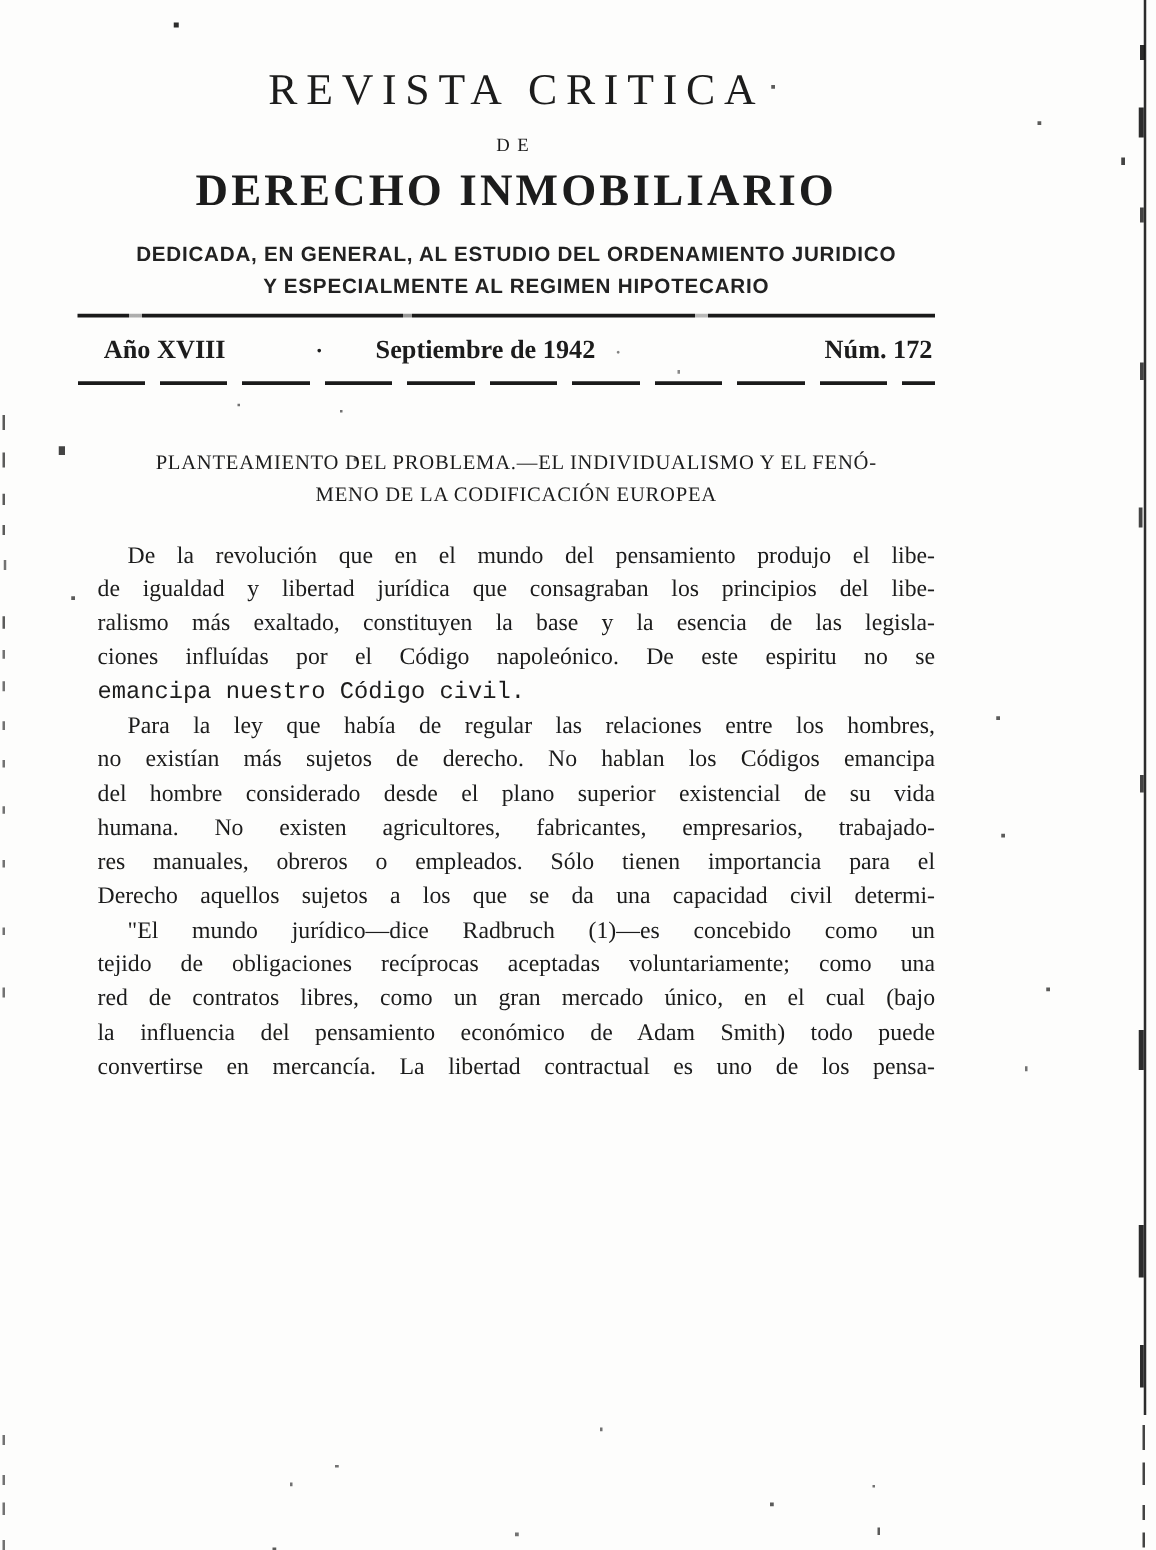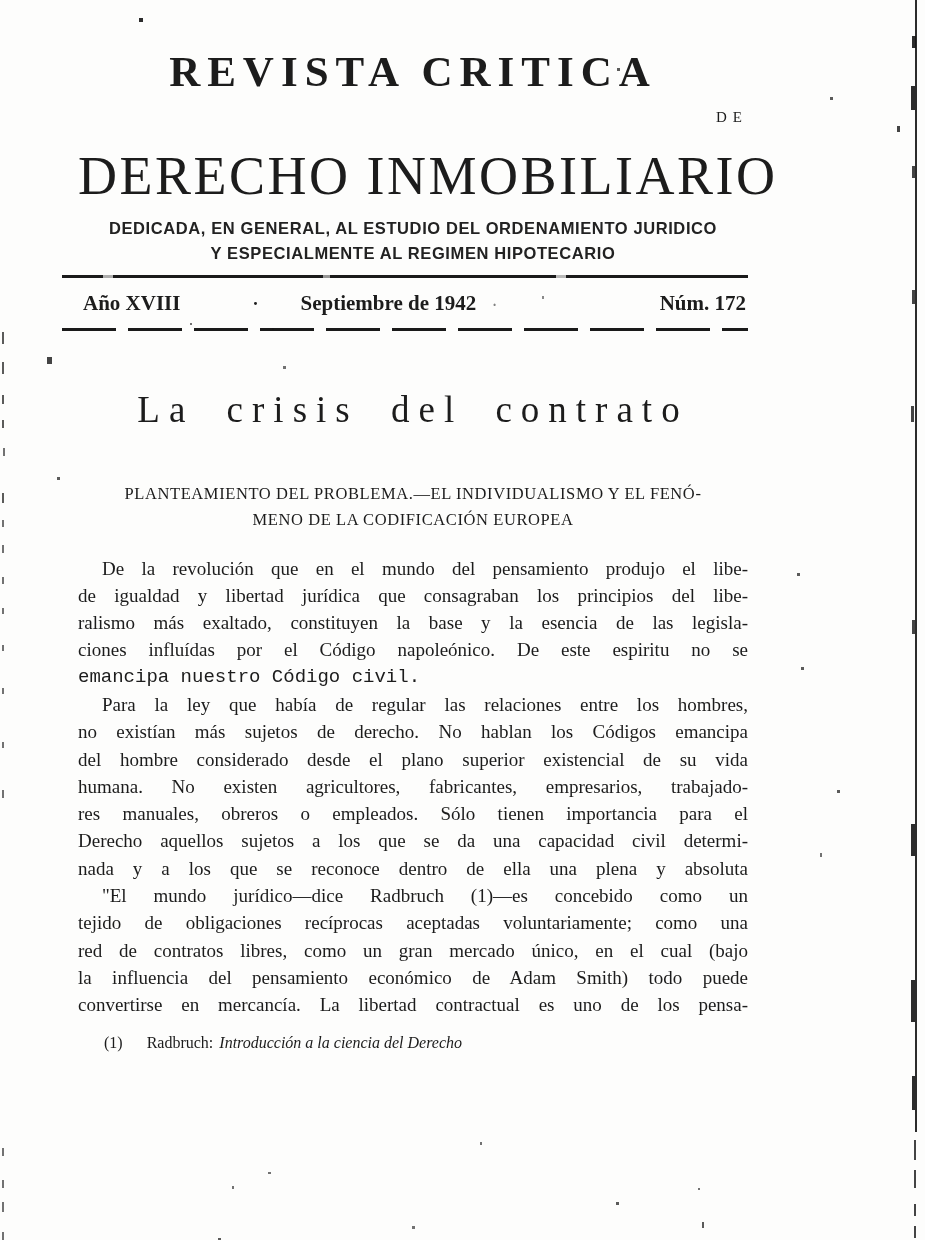--- a/index.html
+++ b/index.html
@@ -14,29 +14,29 @@
   }
   .content {
     position: absolute;
     left: 78px;
     top: 0;
     width: 670px;
   }
   
   .masthead { padding-top: 52px; text-align: center; }
   .m-title1 {
-    font-size: 43px; line-height: 40px; font-weight: 700;
+    font-size: 35px; line-height: 40px; font-weight: 400;
     letter-spacing: 7px; white-space: nowrap;
   }
   .m-de {
     margin-top: 16px; font-size: 15px; line-height: 18px;
-    letter-spacing: 6px; font-weight: 400; text-align: right;
+    letter-spacing: 6px; font-weight: 400;
   }
   .m-title2 {
-    margin-top: 24px; font-size: 54px; line-height: 52px; font-weight: 400;
+    margin-top: 0; font-size: 36px; line-height: 52px; font-weight: 700;
     letter-spacing: 2.5px; white-space: nowrap;
   }
   .m-dedication {
     margin-top: 14px;
     font-family: "Liberation Sans", "DejaVu Sans", sans-serif;
     font-size: 16.5px; line-height: 25px; font-weight: 700;
     letter-spacing: 0.6px; white-space: pre-line; color: #222;
   }
   
   .rule {
@@ -117,54 +117,49 @@
     <div class="issue-row">
       <span class="issue-year">Año XVIII</span>
       <span class="issue-sep1">·</span>
       <span class="issue-date">Septiembre de 1942</span>
       <span class="issue-sep2">·</span>
       <span class="issue-num">Núm. 172</span>
     </div>
 
     <div class="rule rule2"></div>
 
-    <h1 class="article-title">La crisis del contrato</h1>
 
     <div class="section-heading">PLANTEAMIENTO DEL PROBLEMA.—EL INDIVIDUALISMO Y EL FENÓ-
 MENO DE LA CODIFICACIÓN EUROPEA</div>
 
     <div class="article-body">
         <div class="paragraph">
           <div class="pline pline--first">De la revolución que en el mundo del pensamiento produjo el libe-</div>
           <div class="pline">de igualdad y libertad jurídica que consagraban los principios del libe-</div>
           <div class="pline">ralismo más exaltado, constituyen la base y la esencia de las legisla-</div>
           <div class="pline">ciones influídas por el Código napoleónico. De este espiritu no se</div>
           <div class="pline pline--end">emancipa nuestro Código civil.</div>
         </div>
         <div class="paragraph">
           <div class="pline pline--first">Para la ley que había de regular las relaciones entre los hombres,</div>
           <div class="pline">no existían más sujetos de derecho. No hablan los Códigos emancipa</div>
           <div class="pline">del hombre considerado desde el plano superior existencial de su vida</div>
           <div class="pline">humana. No existen agricultores, fabricantes, empresarios, trabajado-</div>
           <div class="pline">res manuales, obreros o empleados. Sólo tienen importancia para el</div>
           <div class="pline">Derecho aquellos sujetos a los que se da una capacidad civil determi-</div>
-          <div class="pline">nada y a los que se reconoce dentro de ella una plena y absoluta</div>
         </div>
         <div class="paragraph">
           <div class="pline pline--first">"El mundo jurídico—dice Radbruch (1)—es concebido como un</div>
           <div class="pline">tejido de obligaciones recíprocas aceptadas voluntariamente; como una</div>
           <div class="pline">red de contratos libres, como un gran mercado único, en el cual (bajo</div>
           <div class="pline">la influencia del pensamiento económico de Adam Smith) todo puede</div>
           <div class="pline">convertirse en mercancía. La libertad contractual es uno de los pensa-</div>
         </div>
       </div>
 
-    <div class="footnote">
-      <span class="fn-marker">(1)</span><span class="fn-author">Radbruch:</span><span class="fn-title">Introducción a la ciencia del Derecho</span>
-    </div>
 
   </div>
 <div class="artifact" style="left: 915px; top: 0px; width: 2px; height: 1132px; opacity: 0.9;"></div>
     <div class="artifact" style="left: 912px; top: 36px; width: 4px; height: 12px; opacity: 0.9;"></div>
     <div class="artifact" style="left: 911px; top: 86px; width: 4px; height: 24px; opacity: 0.9;"></div>
     <div class="artifact" style="left: 912px; top: 166px; width: 3px; height: 12px; opacity: 0.8;"></div>
     <div class="artifact" style="left: 897px; top: 126px; width: 3px; height: 6px; opacity: 0.8;"></div>
     <div class="artifact" style="left: 912px; top: 290px; width: 3px; height: 14px; opacity: 0.8;"></div>
     <div class="artifact" style="left: 911px; top: 406px; width: 3px; height: 16px; opacity: 0.8;"></div>
     <div class="artifact" style="left: 912px; top: 620px; width: 3px; height: 14px; opacity: 0.8;"></div>

